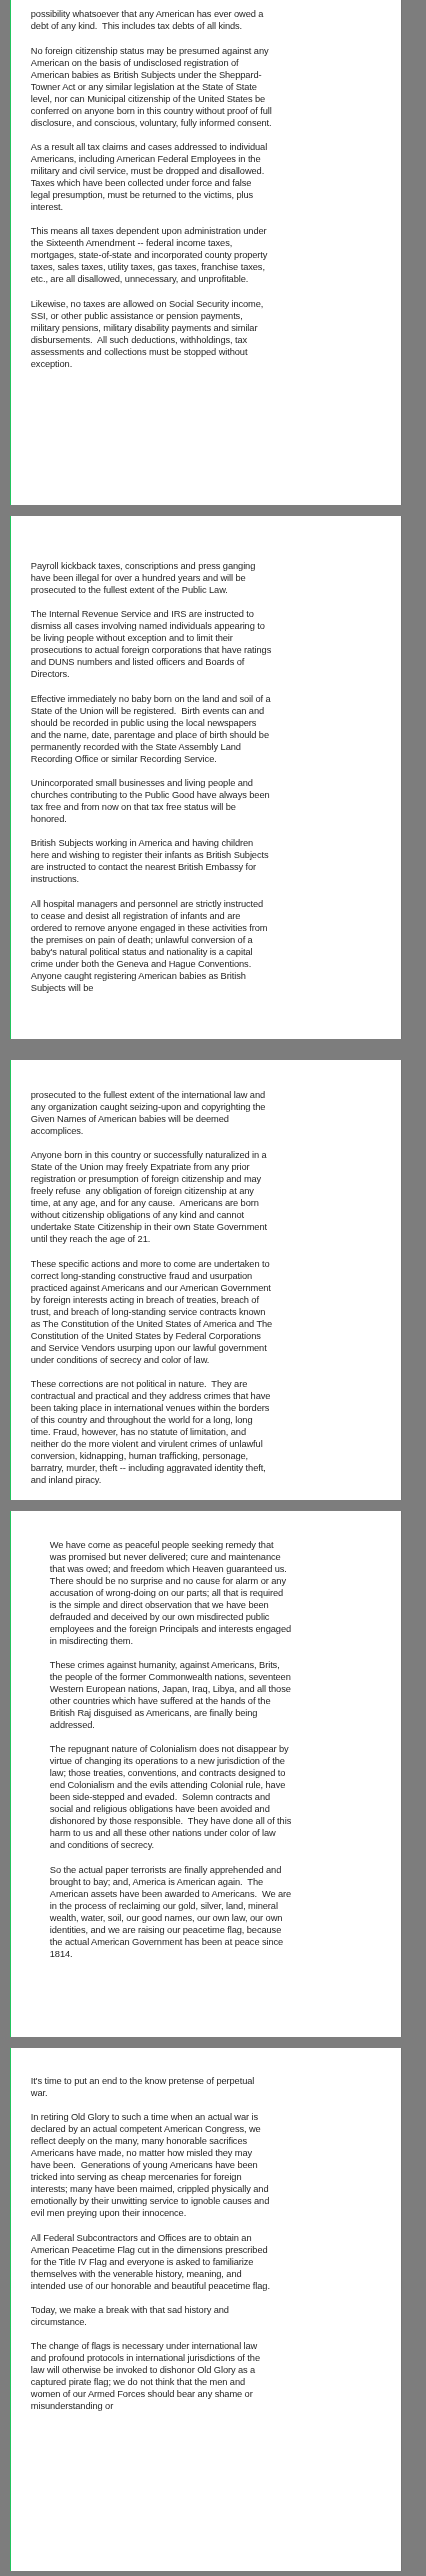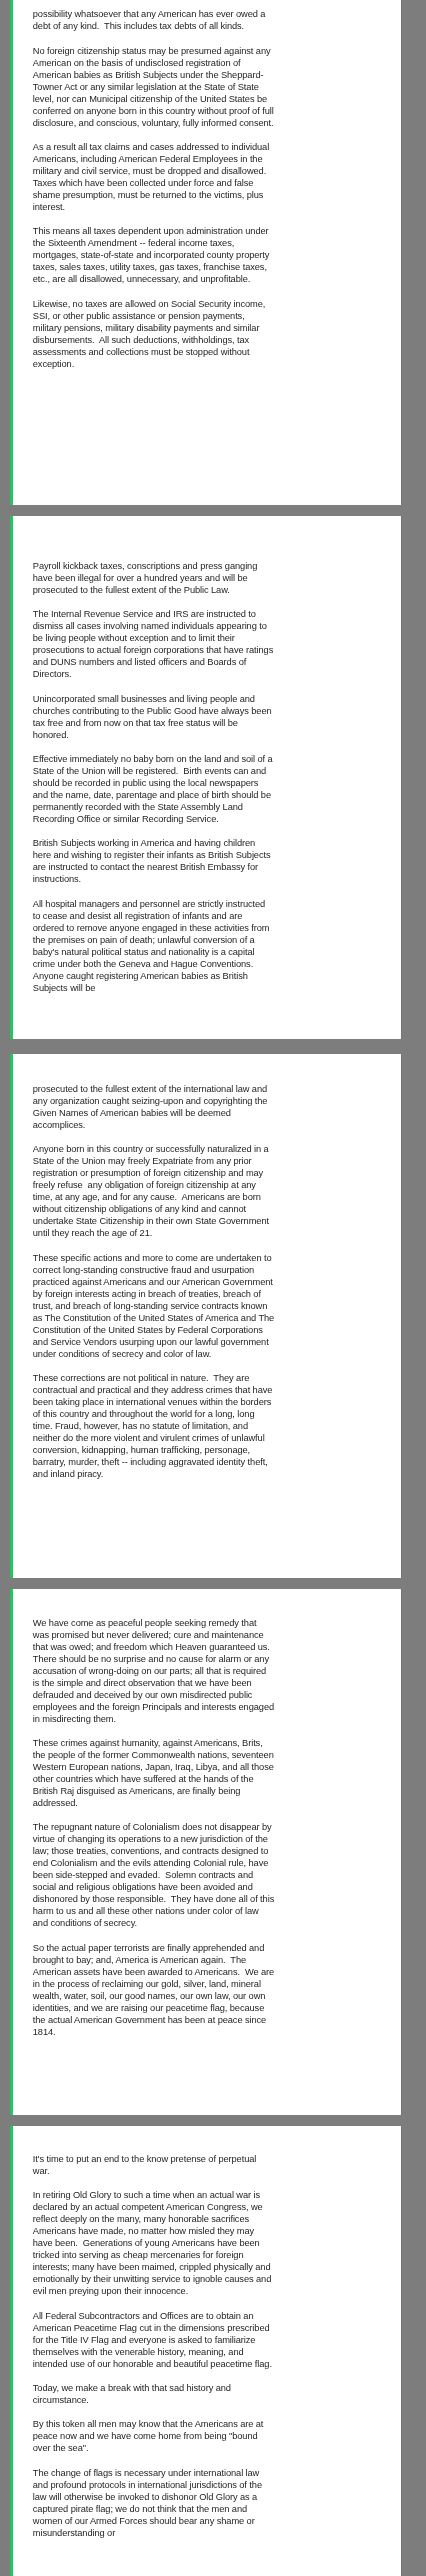--- a/index.html
+++ b/index.html
@@ -9,21 +9,21 @@
     width: 427px;
     background: #7d7d7d;
     font-family: "Liberation Sans", "DejaVu Sans", sans-serif;
   }
   body { min-height: 3734px; }
   .block {
     box-sizing: border-box;
     margin-left: 9.8px;
     width: 392px;
     background: #ffffff;
-    border-left: 3px solid #22c55e;
+    border-left: 1px solid #22c55e;
     border-right: 0.5px solid #747474;
     overflow: hidden;
   }
   .text-col {
     margin-left: 20px;
     width: 242px;
   }
   .para {
     margin: 0 0 12.4px 0;
     font-size: 9.3px;
@@ -34,58 +34,57 @@
     word-wrap: break-word;
   }
 </style>
 </head>
 <body>
 
 <section class="block" style="height:505px; padding-top:8.2px; margin-bottom:10.8px;">
   <div class="text-col">
       <p class="para"><span>possibility whatsoever that any American has ever owed a debt of any kind.  This includes tax debts of all kinds.</span></p>
       <p class="para"><span>No foreign citizenship status may be presumed against any American on the basis of undisclosed registration of American babies as British Subjects under the Sheppard-Towner Act or any similar legislation at the State of State level, nor can Municipal citizenship of the United States be conferred on anyone born in this country without proof of full disclosure, and conscious, voluntary, fully informed consent.</span></p>
-      <p class="para"><span>As a result all tax claims and cases addressed to individual Americans, including American Federal Employees in the military and civil service, must be dropped and disallowed.  Taxes which have been collected under force and false shame presumption, must be returned to the victims, plus interest.</span></p>
+      <p class="para"><span>As a result all tax claims and cases addressed to individual Americans, including American Federal Employees in the military and civil service, must be dropped and disallowed.  Taxes which have been collected under force and false legal presumption, must be returned to the victims, plus interest.</span></p>
       <p class="para"><span>This means all taxes dependent upon administration under the Sixteenth Amendment -- federal income taxes, mortgages, state-of-state and incorporated county property taxes, sales taxes, utility taxes, gas taxes, franchise taxes, etc., are all disallowed, unnecessary, and unprofitable.</span></p>
       <p class="para"><span>Likewise, no taxes are allowed on Social Security income, SSI, or other public assistance or pension payments, military pensions, military disability payments and similar disbursements.  All such deductions, withholdings, tax assessments and collections must be stopped without exception.</span></p>
     </div>
 </section>
 
-<section class="block" style="height:523px; padding-top:44px; margin-bottom:15px;">
+<section class="block" style="height:523px; padding-top:44px; margin-bottom:21px;">
   <div class="text-col">
       <p class="para"><span>Payroll kickback taxes, conscriptions and press ganging have been illegal for over a hundred years and will be prosecuted to the fullest extent of the Public Law.</span></p>
       <p class="para"><span>The Internal Revenue Service and IRS are instructed to dismiss all cases involving named individuals appearing to be living people without exception and to limit their prosecutions to actual foreign corporations that have ratings and DUNS numbers and listed officers and Boards of Directors.</span></p>
+      <p class="para"><span>Effective immediately no baby born on the land and soil of a State of the Union will be registered.  Birth events can and should be recorded in public using the local newspapers and the name, date, parentage and place of birth should be permanently recorded with the State Assembly Land Recording Office or similar Recording Service.</span></p>
       <p class="para"><span>Unincorporated small businesses and living people and churches contributing to the Public Good have always been tax free and from now on that tax free status will be honored.</span></p>
-      <p class="para"><span>Effective immediately no baby born on the land and soil of a State of the Union will be registered.  Birth events can and should be recorded in public using the local newspapers and the name, date, parentage and place of birth should be permanently recorded with the State Assembly Land Recording Office or similar Recording Service.</span></p>
       <p class="para"><span>British Subjects working in America and having children here and wishing to register their infants as British Subjects are instructed to contact the nearest British Embassy for instructions.</span></p>
       <p class="para"><span>All hospital managers and personnel are strictly instructed to cease and desist all registration of infants and are ordered to remove anyone engaged in these activities from the premises on pain of death; unlawful conversion of a baby's natural political status and nationality is a capital crime under both the Geneva and Hague Conventions.  Anyone caught registering American babies as British Subjects will be</span></p>
     </div>
 </section>
 
-<section class="block" style="height:524px; padding-top:29px; margin-bottom:10.8px;">
+<section class="block" style="height:440px; padding-top:29px; margin-bottom:10.8px;">
   <div class="text-col">
       <p class="para"><span>prosecuted to the fullest extent of the international law and any organization caught seizing-upon and copyrighting the Given Names of American babies will be deemed accomplices.</span></p>
       <p class="para"><span>Anyone born in this country or successfully naturalized in a State of the Union may freely Expatriate from any prior registration or presumption of foreign citizenship and may freely refuse  any obligation of foreign citizenship at any time, at any age, and for any cause.  Americans are born without citizenship obligations of any kind and cannot undertake State Citizenship in their own State Government until they reach the age of 21.</span></p>
       <p class="para"><span>These specific actions and more to come are undertaken to correct long-standing constructive fraud and usurpation practiced against Americans and our American Government by foreign interests acting in breach of treaties, breach of trust, and breach of long-standing service contracts known as The Constitution of the United States of America and The Constitution of the United States by Federal Corporations and Service Vendors usurping upon our lawful government under conditions of secrecy and color of law.</span></p>
       <p class="para"><span>These corrections are not political in nature.  They are contractual and practical and they address crimes that have been taking place in international venues within the borders of this country and throughout the world for a long, long time. Fraud, however, has no statute of limitation, and neither do the more violent and virulent crimes of unlawful conversion, kidnapping, human trafficking, personage, barratry, murder, theft -- including aggravated identity theft, and inland piracy.</span></p>
     </div>
 </section>
 
-<section class="block" style="height:526px; padding-top:28px; margin-bottom:11.3px;">
+<section class="block" style="height:526px; padding-top:28px; margin-bottom:11.3px;padding-left:19px;">
   <div class="text-col">
       <p class="para"><span>We have come as peaceful people seeking remedy that was promised but never delivered; cure and maintenance that was owed; and freedom which Heaven guaranteed us. There should be no surprise and no cause for alarm or any accusation of wrong-doing on our parts; all that is required is the simple and direct observation that we have been defrauded and deceived by our own misdirected public employees and the foreign Principals and interests engaged in misdirecting them.</span></p>
       <p class="para"><span>These crimes against humanity, against Americans, Brits, the people of the former Commonwealth nations, seventeen Western European nations, Japan, Iraq, Libya, and all those other countries which have suffered at the hands of the British Raj disguised as Americans, are finally being addressed.</span></p>
       <p class="para"><span>The repugnant nature of Colonialism does not disappear by virtue of changing its operations to a new jurisdiction of the law; those treaties, conventions, and contracts designed to end Colonialism and the evils attending Colonial rule, have been side-stepped and evaded.  Solemn contracts and social and religious obligations have been avoided and dishonored by those responsible.  They have done all of this harm to us and all these other nations under color of law and conditions of secrecy.</span></p>
       <p class="para"><span>So the actual paper terrorists are finally apprehended and brought to bay; and, America is American again.  The American assets have been awarded to Americans.  We are in the process of reclaiming our gold, silver, land, mineral wealth, water, soil, our good names, our own law, our own identities, and we are raising our peacetime flag, because the actual American Government has been at peace since 1814.</span></p>
     </div>
 </section>
 
 <section class="block" style="height:523px; padding-top:27px; margin-bottom:10.8px;">
   <div class="text-col">
       <p class="para"><span>It's time to put an end to the know pretense of perpetual war.</span></p>
       <p class="para"><span>In retiring Old Glory to such a time when an actual war is declared by an actual competent American Congress, we reflect deeply on the many, many honorable sacrifices Americans have made, no matter how misled they may have been.  Generations of young Americans have been tricked into serving as cheap mercenaries for foreign interests; many have been maimed, crippled physically and emotionally by their unwitting service to ignoble causes and evil men preying upon their innocence.</span></p>
       <p class="para"><span>All Federal Subcontractors and Offices are to obtain an American Peacetime Flag cut in the dimensions prescribed for the Title IV Flag and everyone is asked to familiarize themselves with the venerable history, meaning, and intended use of our honorable and beautiful peacetime flag.</span></p>
       <p class="para"><span>Today, we make a break with that sad history and circumstance.</span></p>
-      <p class="para"><span>By this token all men may know that the Americans are at peace now and we have come home from being "bound over the sea".</span></p>
       <p class="para"><span>The change of flags is necessary under international law and profound protocols in international jurisdictions of the law will otherwise be invoked to dishonor Old Glory as a captured pirate flag; we do not think that the men and women of our Armed Forces should bear any shame or misunderstanding or</span></p>
     </div>
 </section>
 
 
 </body></html>

